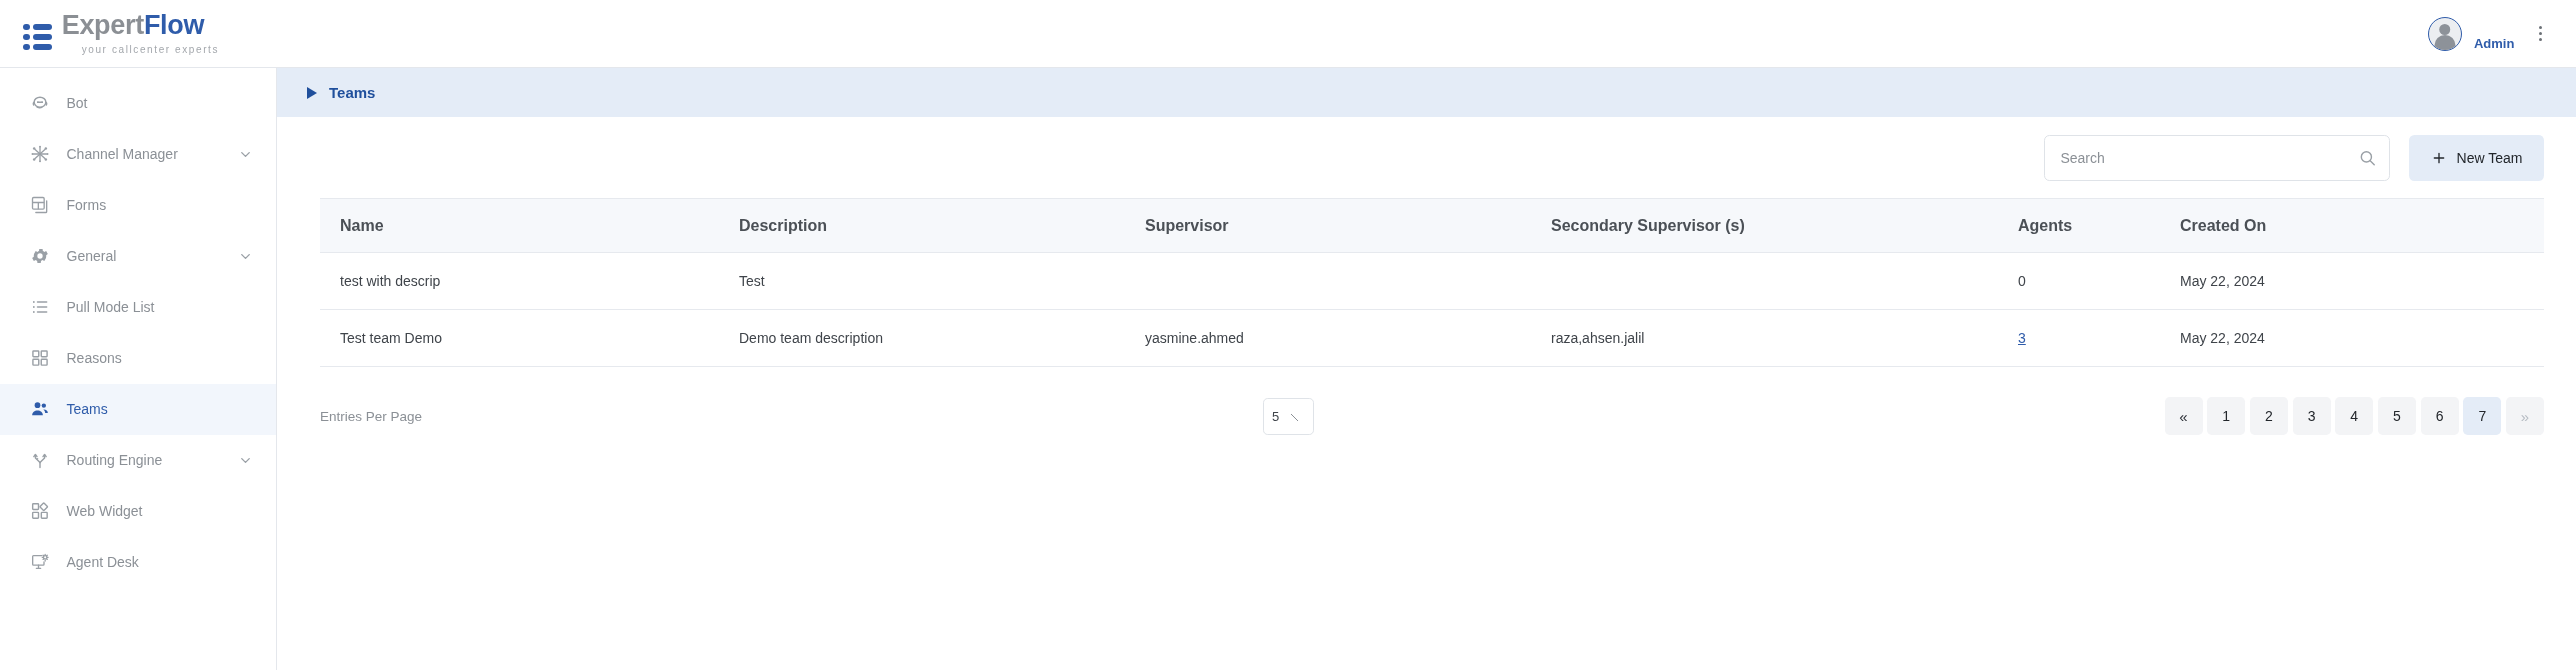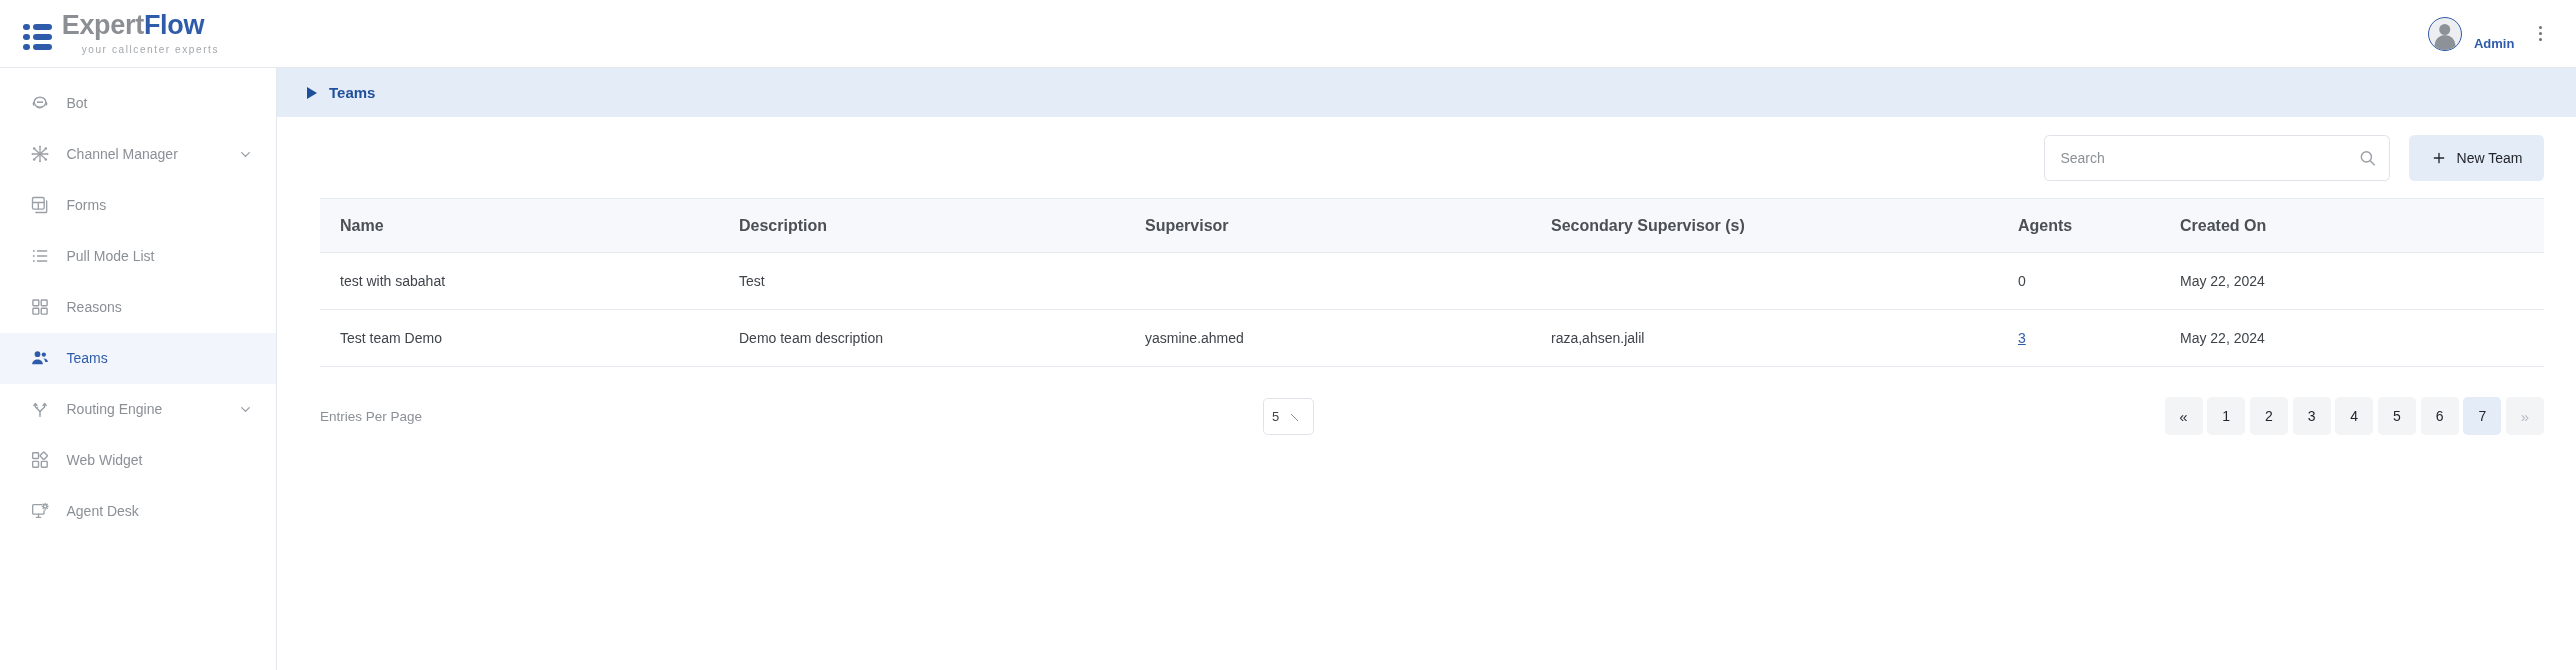--- a/index.html
+++ b/index.html
@@ -229,20 +229,33 @@
         <span class="ico">
           <svg width="20" height="20" viewBox="0 0 24 24" fill="none" stroke="#9aa0a6" stroke-width="1.6">
             <rect x="3" y="3" width="14" height="14" rx="1.4"></rect>
             <path d="M3 9h14M10 9v8"></path>
             <path d="M20 7v13a1 1 0 0 1-1 1H7" stroke-linecap="round"></path>
           </svg>
         </span>
         <span class="label">Forms</span>
       </div>
 
+      <div class="nav-item">
+        <span class="ico">
+          <svg width="20" height="20" viewBox="0 0 24 24" fill="#9aa0a6">
+            <path d="M19.4 13a7.6 7.6 0 0 0 0-2l2-1.5-2-3.4-2.3 1a7.6 7.6 0 0 0-1.7-1l-.3-2.5h-4l-.3 2.5a7.6 7.6 0 0 0-1.7 1l-2.3-1-2 3.4L4.6 11a7.6 7.6 0 0 0 0 2l-2 1.5 2 3.4 2.3-1a7.6 7.6 0 0 0 1.7 1l.3 2.5h4l.3-2.5a7.6 7.6 0 0 0 1.7-1l2.3 1 2-3.4zM12 15.2A3.2 3.2 0 1 1 12 8.8a3.2 3.2 0 0 1 0 6.4z"></path>
+          </svg>
+        </span>
+        <span class="label">General</span>
+        <span class="chev">
+          <svg width="15" height="15" viewBox="0 0 24 24" fill="none" stroke="#9aa0a6" stroke-width="2.2" stroke-linecap="round" stroke-linejoin="round">
+              <polyline points="6 9 12 15 18 9"></polyline>
+            </svg>
+        </span>
+      </div>
 
       <div class="nav-item">
         <span class="ico">
           <svg width="20" height="20" viewBox="0 0 24 24" fill="none" stroke="#9aa0a6" stroke-width="1.8" stroke-linecap="round">
             <path d="M9 6h11M9 12h11M9 18h11"></path>
             <circle cx="4.6" cy="6" r="1.1" fill="#9aa0a6" stroke="none"></circle>
             <circle cx="4.6" cy="12" r="1.1" fill="#9aa0a6" stroke="none"></circle>
             <circle cx="4.6" cy="18" r="1.1" fill="#9aa0a6" stroke="none"></circle>
           </svg>
         </span>
@@ -353,21 +366,21 @@
               <th class="col-name">Name</th>
               <th class="col-desc">Description</th>
               <th class="col-sup">Supervisor</th>
               <th class="col-sec">Secondary Supervisor (s)</th>
               <th class="col-agents">Agents</th>
               <th class="col-created">Created On</th>
             </tr>
           </thead>
           <tbody>
             <tr>
-              <td>test with sabahat</td>
+              <td>test with descrip</td>
               <td>Test</td>
               <td></td>
               <td></td>
               <td><span>0</span></td>
               <td>May 22, 2024</td>
             </tr>
             <tr>
               <td>Test team Demo</td>
               <td>Demo team description</td>
               <td>yasmine.ahmed</td>

